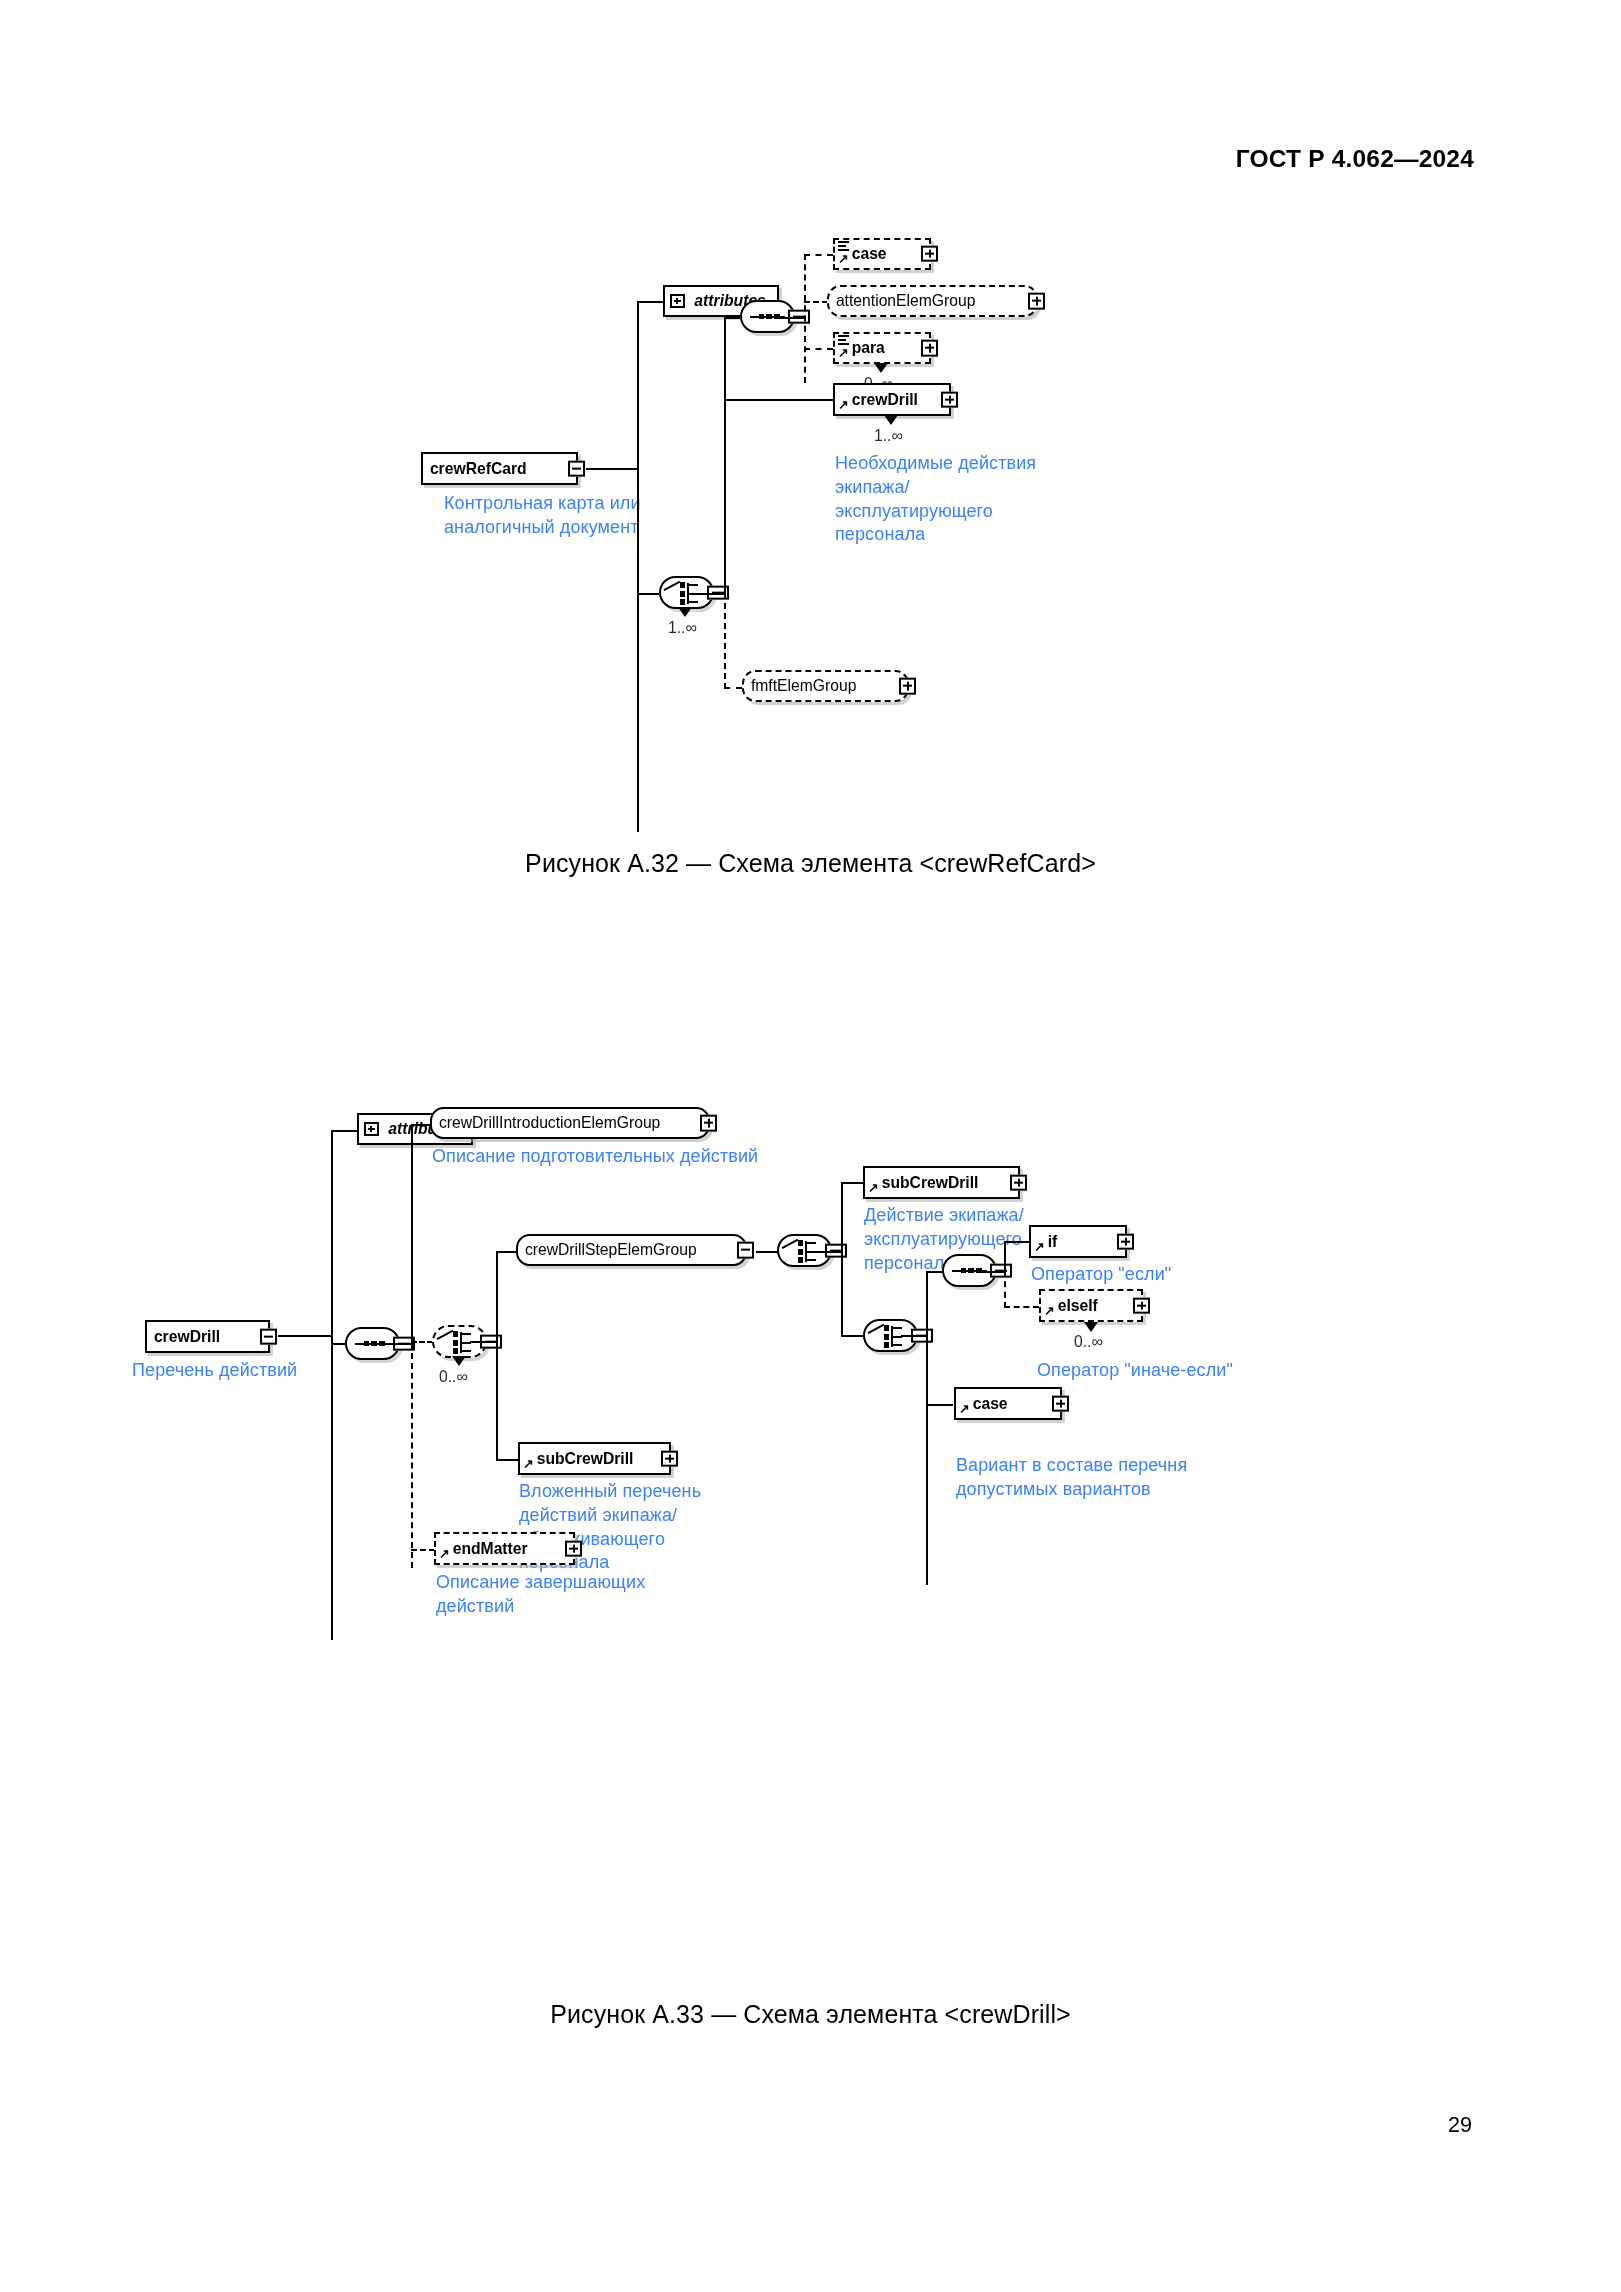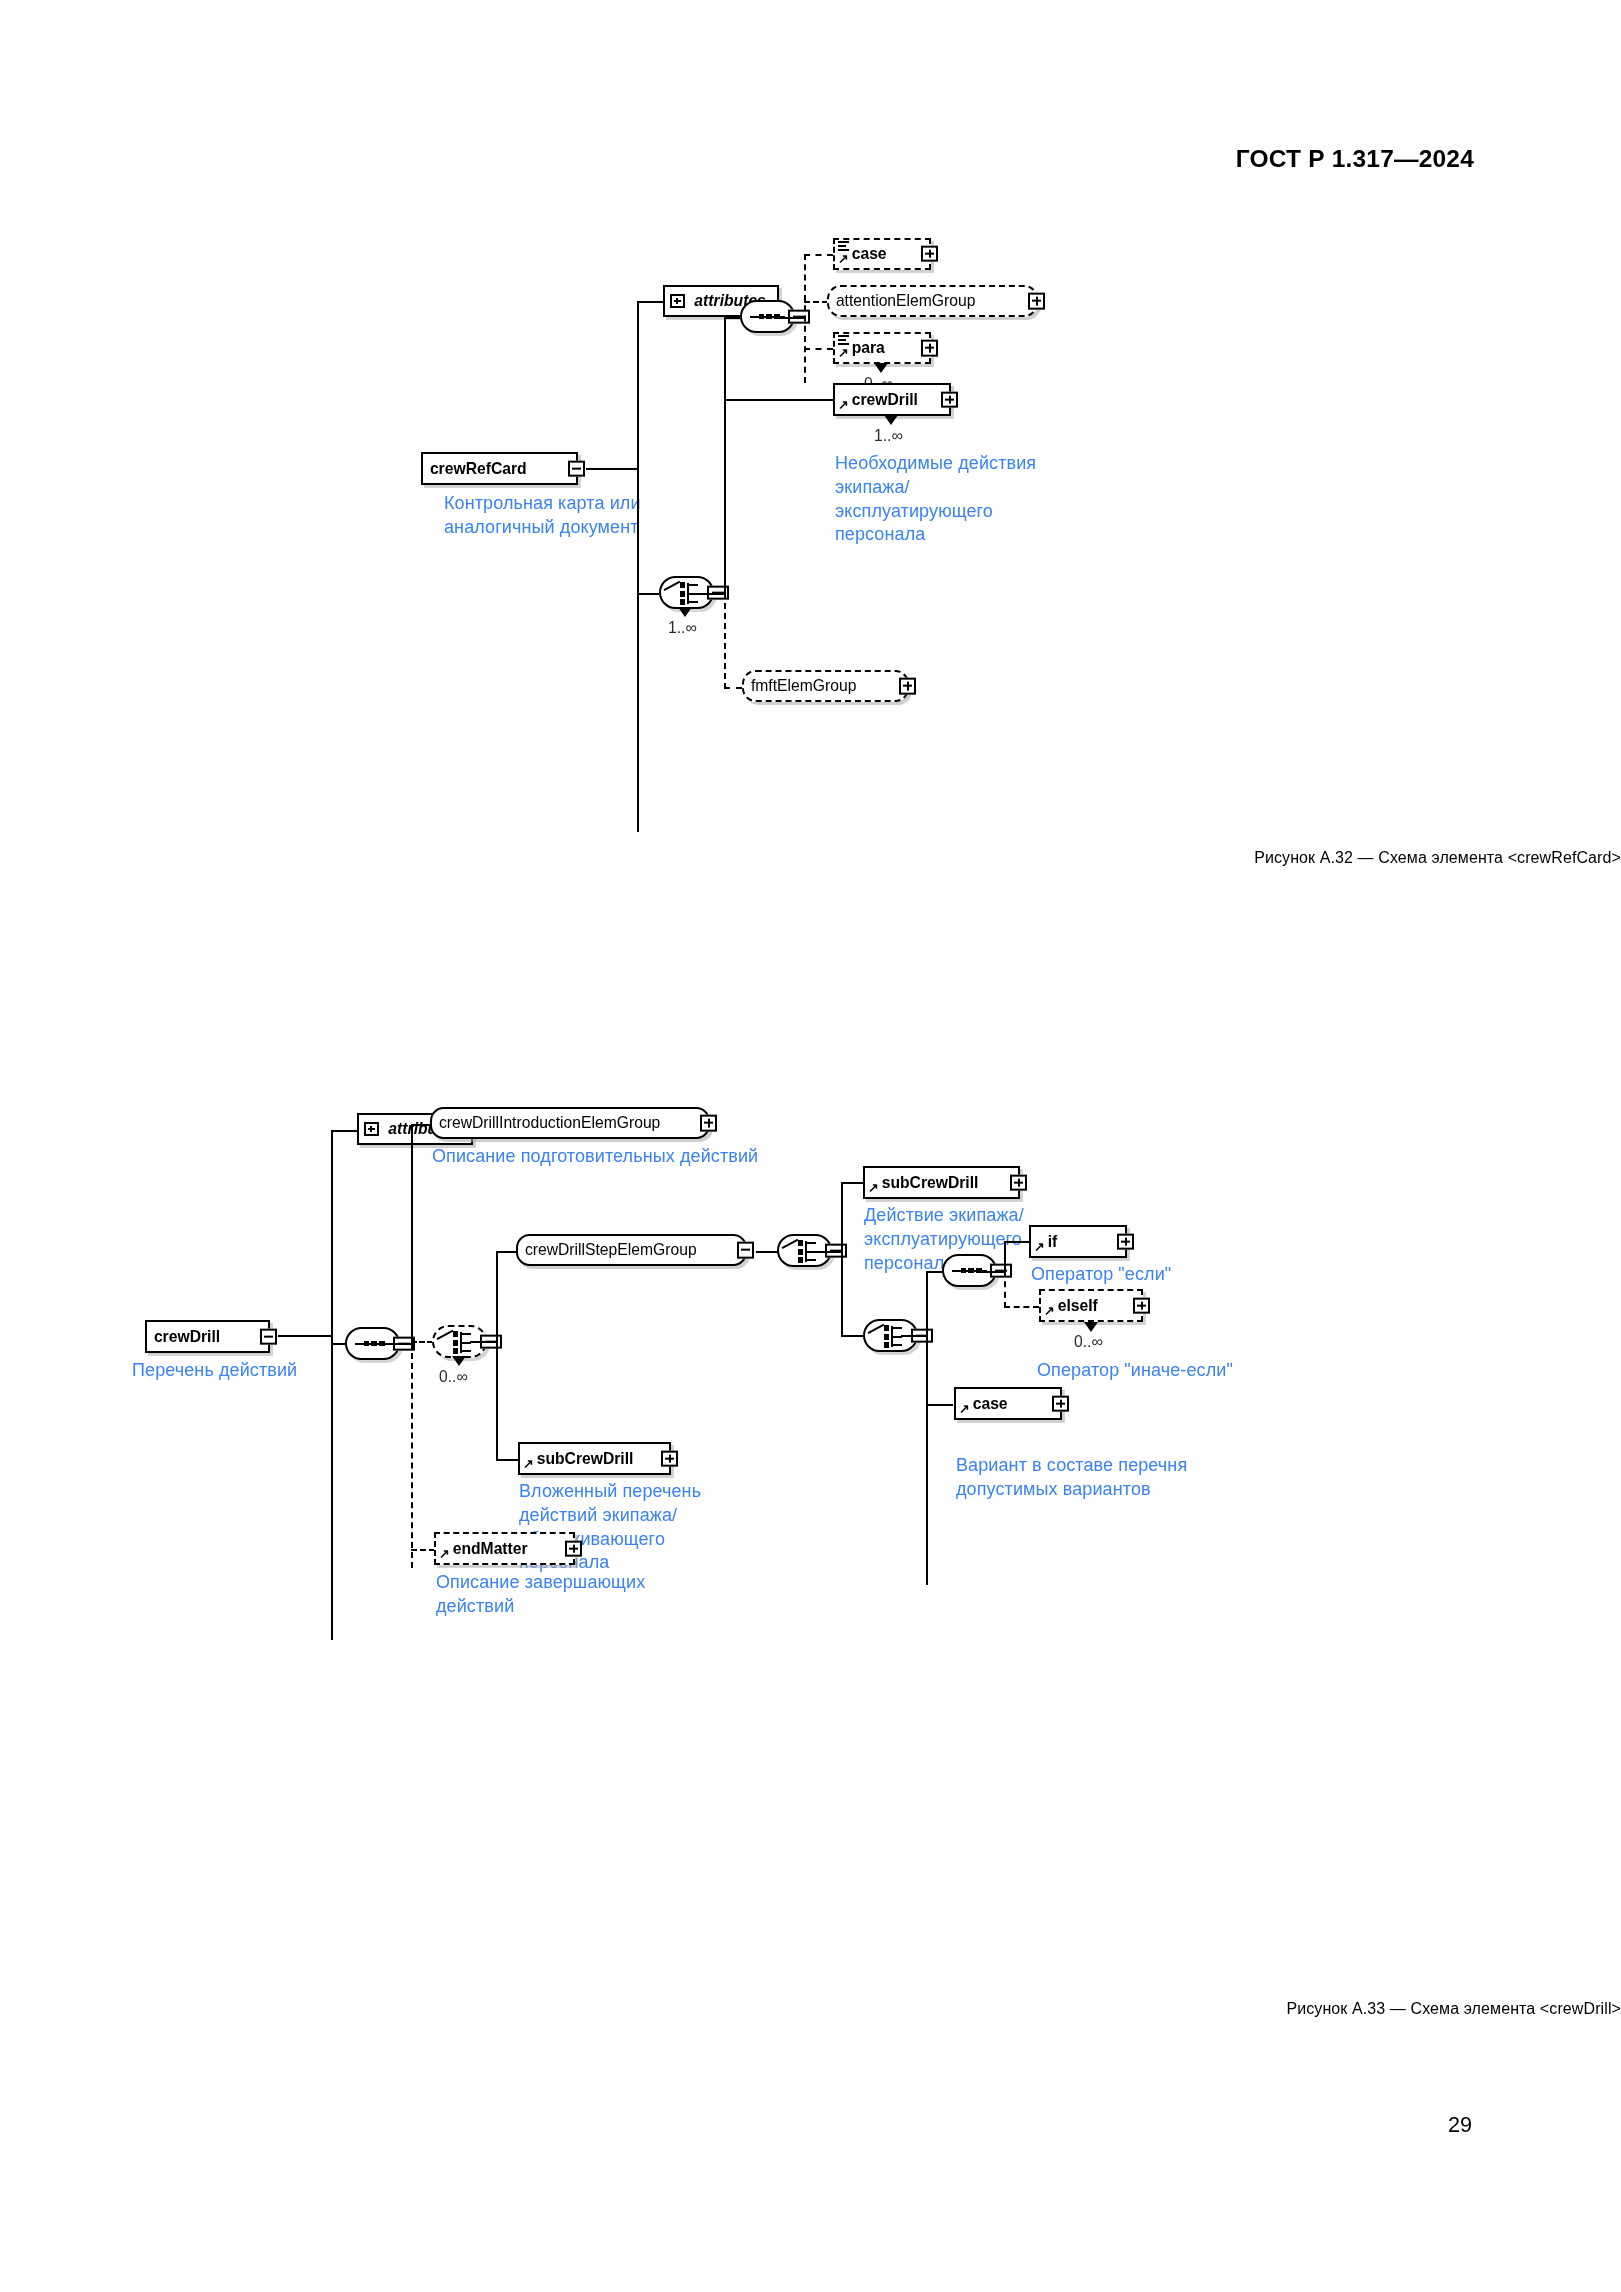--- a/index.html
+++ b/index.html
@@ -30,22 +30,22 @@
     position: absolute;
     bottom: 155px;
     right: 149px;
     font-size: 21.6px;
   }
 
   
   .fig-caption {
     position: absolute;
     width: 100%;
-    text-align: right;
-    font-size: 16px;
+    text-align: center;
+    font-size: 25px;
     letter-spacing: 0.1px;
   }
   #cap-a32 { top: 849px; left: 0; }
   #cap-a33 { top: 2000px; left: 0; }
 
   
   .schema {
     position: absolute;
   }
   #diagram-a32 { left: 0; top: 225px; width: 1621px; height: 608px; }
@@ -305,21 +305,21 @@
   }
   .ln.dash-v {
     width: 0;
     background: none;
     border-left: 2px dashed #000;
   }
 </style>
 </head>
 <body>
 
-<div class="doc-header">ГОСТ Р 1.317—2024</div>
+<div class="doc-header">ГОСТ Р 4.062—2024</div>
 
 <div class="schema" id="diagram-a32">
 
 
   <div class="node" style="left:421px; top:227px; width:157px; height:33px;">
     <span class="label">crewRefCard</span>
     <span class="expander minus"></span>
   </div>
   <div class="annotation" style="left:444px; top:267px; width:206px;">Контрольная карта или
 аналогичный документ</div>

